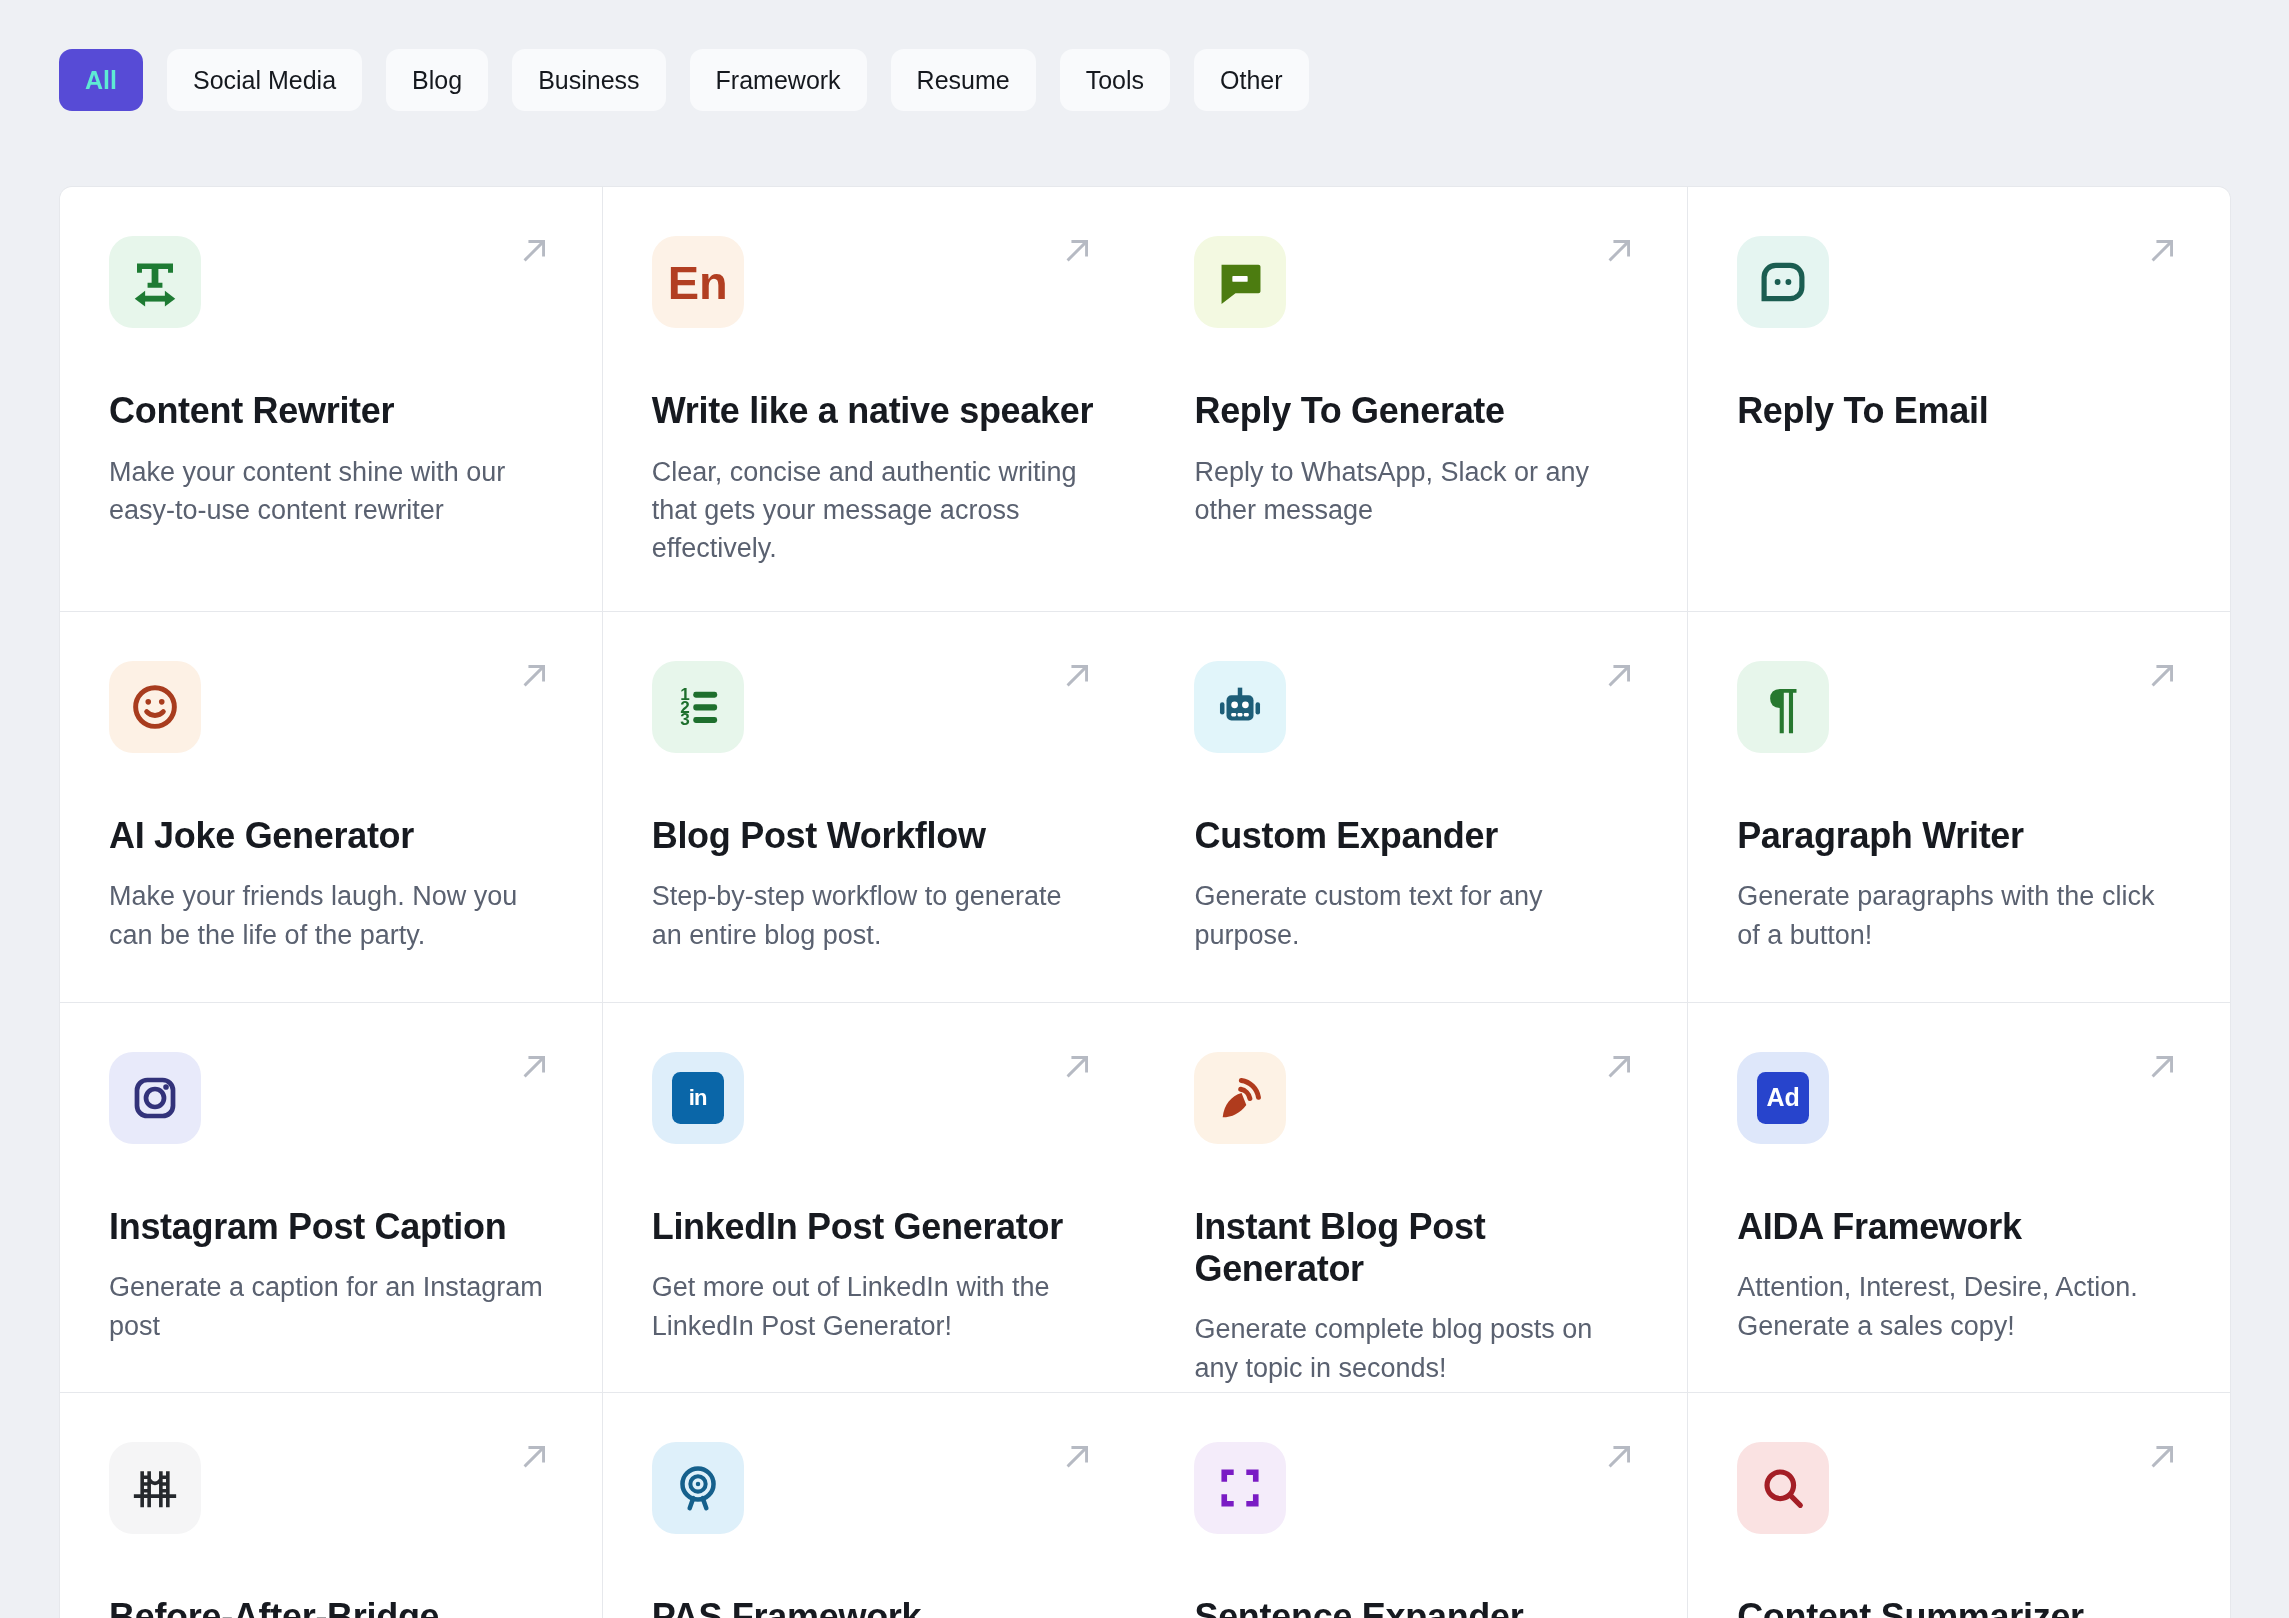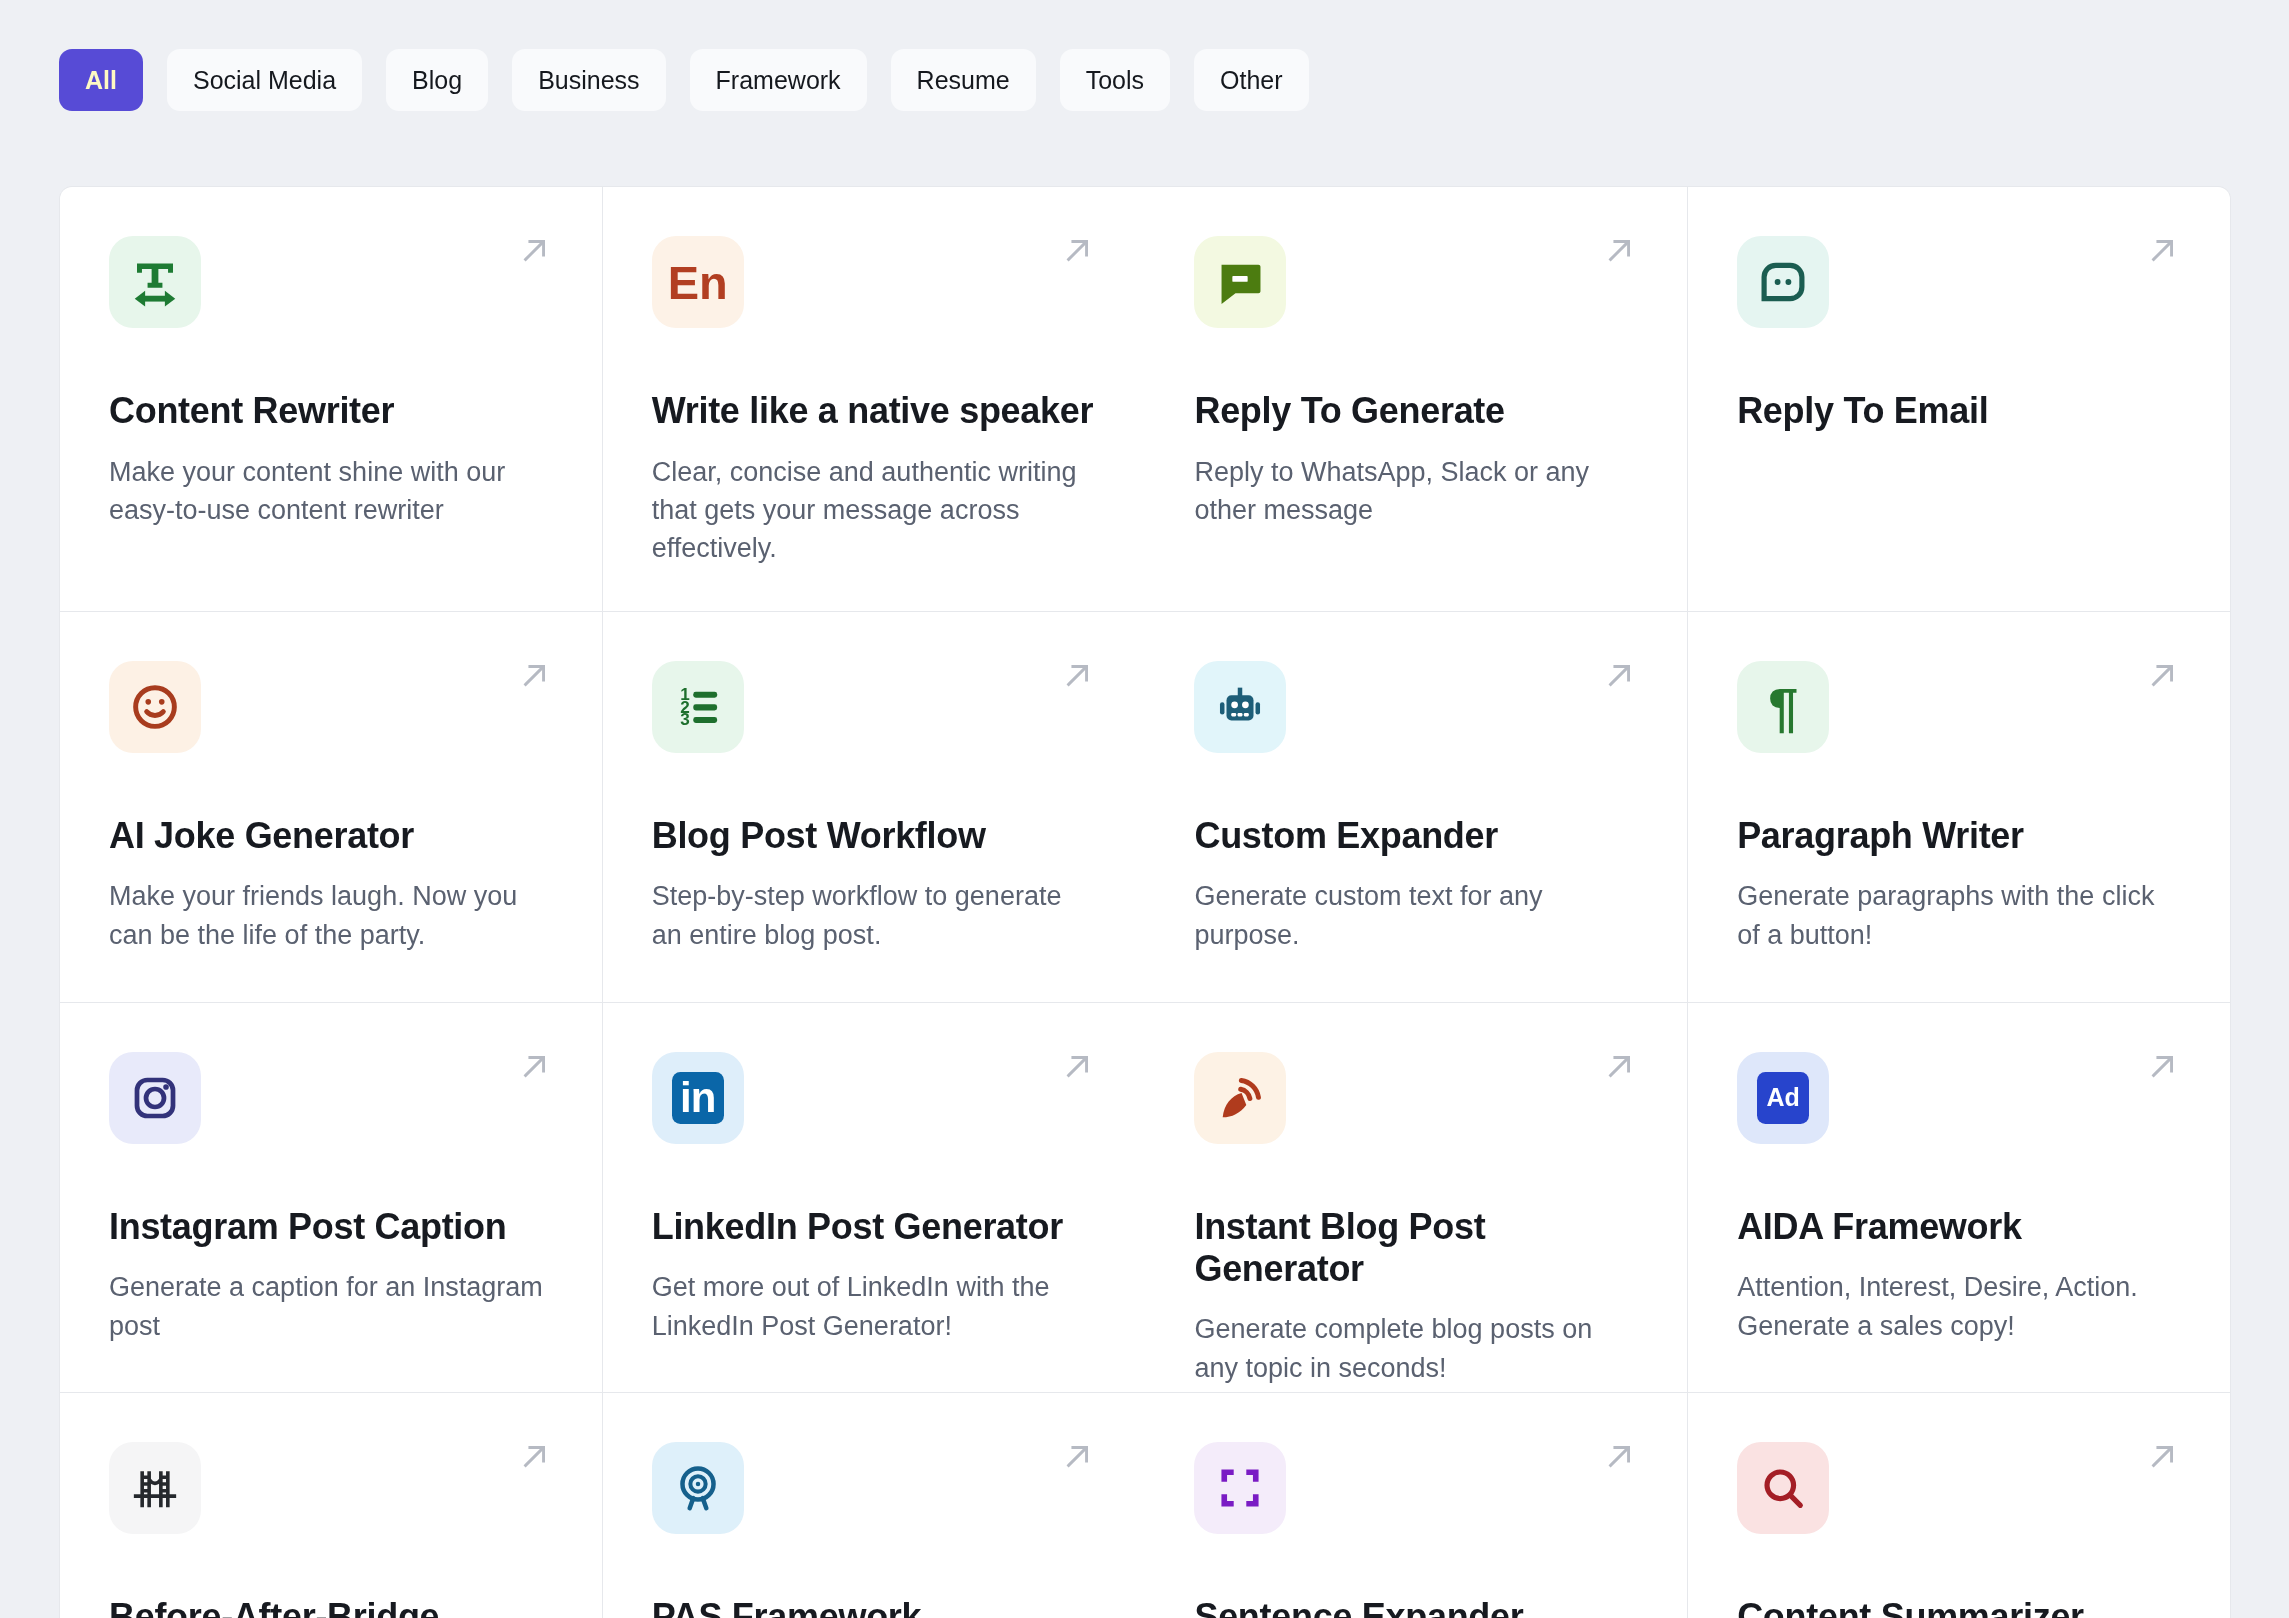--- a/index.html
+++ b/index.html
@@ -13,21 +13,21 @@
 
   
   .filters { display:flex; gap:24px; align-items:center; }
   .pill {
     height:62px; padding:0 26px; border:none; cursor:pointer;
     display:inline-flex; align-items:center; justify-content:center;
     border-radius:13px; font-family:"Liberation Sans",sans-serif;
     font-size:25px; font-weight:500; color:#15181e;
     background:#f9fafc;
   }
-  .pill.active { background:#574bd6; color:#fef9c3; font-weight:600; }
+  .pill.active { background:#574bd6; color:#5eead4; font-weight:600; }
 
   
   .grid-wrap {
     margin-top:75px;
     border:0.9px solid #e6e8ec; border-radius:13px;
     background:#e6e8ec; overflow:hidden;
   }
   .grid {
     display:grid;
     grid-template-columns:repeat(4,1fr);
@@ -45,21 +45,21 @@
     flex:0 0 auto;
   }
   .chip svg { width:54px; height:54px; display:block; }
   .icon-char { font-size:54px; font-weight:700; line-height:1; }
   .icon-char.en { font-size:47px; font-weight:700; }
   .badge {
     width:52px; height:52px; border-radius:8.4px; background:currentColor;
     display:flex; align-items:center; justify-content:center;
   }
   .badge span { color:#fff; font-weight:700; line-height:1; }
-  .badge .in { font-size:42px; letter-spacing:-0.9px; }
+  .badge .in { font-size:22px; letter-spacing:-0.9px; }
   .badge .ad { font-size:25px; }
   .open-arrow { width:41px; height:41px; color:#b6bac3; margin-top:-5.6px; }
   .open-arrow svg { width:41px; height:41px; }
 
   .card h3 {
     margin-top:62px; font-size:36px; font-weight:700;
     letter-spacing:-0.3px; color:#171a20;
   }
   .card p {
     margin-top:20.6px; font-size:27px; line-height:1.42; color:#5a6170;

